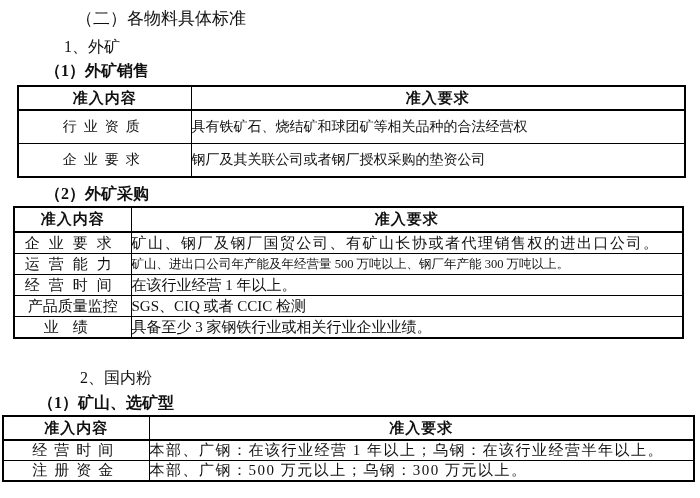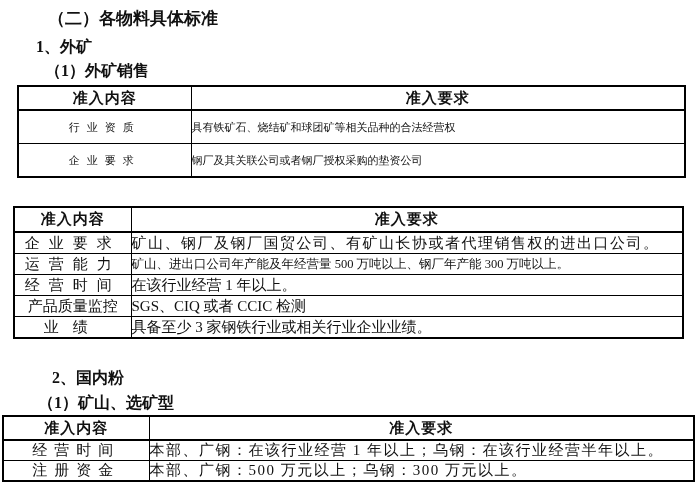--- a/index.html
+++ b/index.html
@@ -4,21 +4,21 @@
 <style>
   html,body{margin:0;padding:0;background:#ffffff;}
   body{
     width:700px;height:498px;overflow:hidden;
     font-family:"Liberation Serif","DejaVu Serif",serif;
     color:#111111;
   }
   .doc{position:relative;width:700px;height:498px;background:#ffffff;}
 
   .h{position:absolute;white-space:nowrap;line-height:22px;}
-  .h.bold{font-weight:bold;}
+  .h.bold{font-weight:normal;margin-left:28px;}
   .h.main{font-size:17px;}
   .h.sec{font-size:16px;}
   .h.sub{font-size:16px;font-weight:bold;}
 
   table.t{
     position:absolute;
     border-collapse:collapse;
     table-layout:fixed;
     border:2px solid #000;
     background:#ffffff;
@@ -35,21 +35,21 @@
     font-size:15px;
     letter-spacing:1px;
     border-bottom:2px solid #000;
   }
   td.label{text-align:center;}
   td.val{text-align:left;padding-left:8px;font-size:15px;}
 
   
   .t1{left:17px;top:85px;width:669px;}
   .t1 th{height:22px;}
-  .t1 td{height:32px;font-size:11px;}
+  .t1 td{height:32px;font-size:14px;}
   .t1 td.label{letter-spacing:7px;}
 
   
   .t2{left:13px;top:206px;width:671px;}
   .t2 th{height:23px;}
   .t2 td{height:20px;font-size:15px;}
   .t2 td.lab4{letter-spacing:9px;}
   .t2 td.lab5{letter-spacing:4px;}
   .t2 td.lab6{letter-spacing:0;}
   .t2 td.lab2{letter-spacing:14px;margin-left:14px;}
@@ -88,20 +88,21 @@
       <td class="label">行业资质</td>
       <td class="val">具有铁矿石、烧结矿和球团矿等相关品种的合法经营权</td>
     </tr>
     <tr>
       <td class="label">企业要求</td>
       <td class="val">钢厂及其关联公司或者钢厂授权采购的垫资公司</td>
     </tr>
   </tbody>
     </table>
 
+  <div class="h sub" style="left:45px;top:183px">（2）外矿采购</div>
 
   <table class="t t2">
     <colgroup>
         <col style="width:117px">
         <col>
       </colgroup>
     <tbody>
         <tr>
       <th>准入内容</th>
       <th>准入要求</th>

